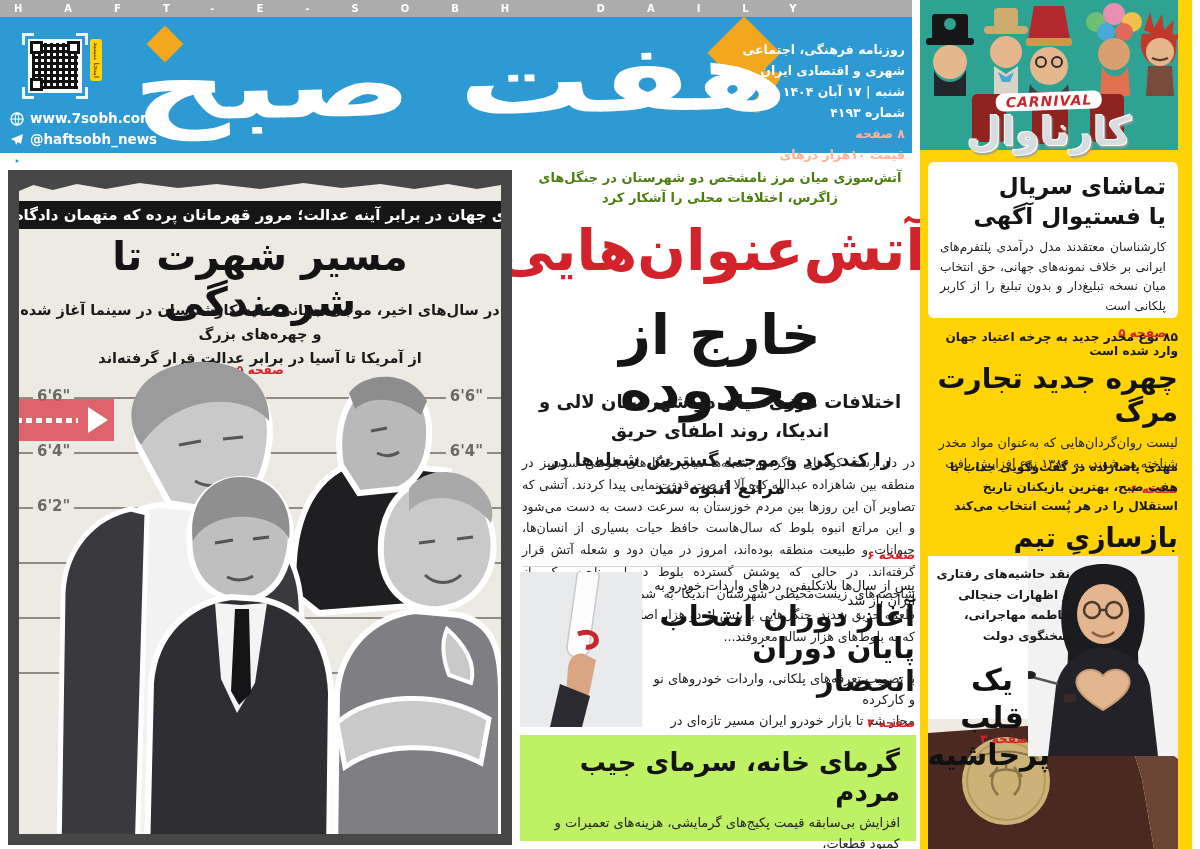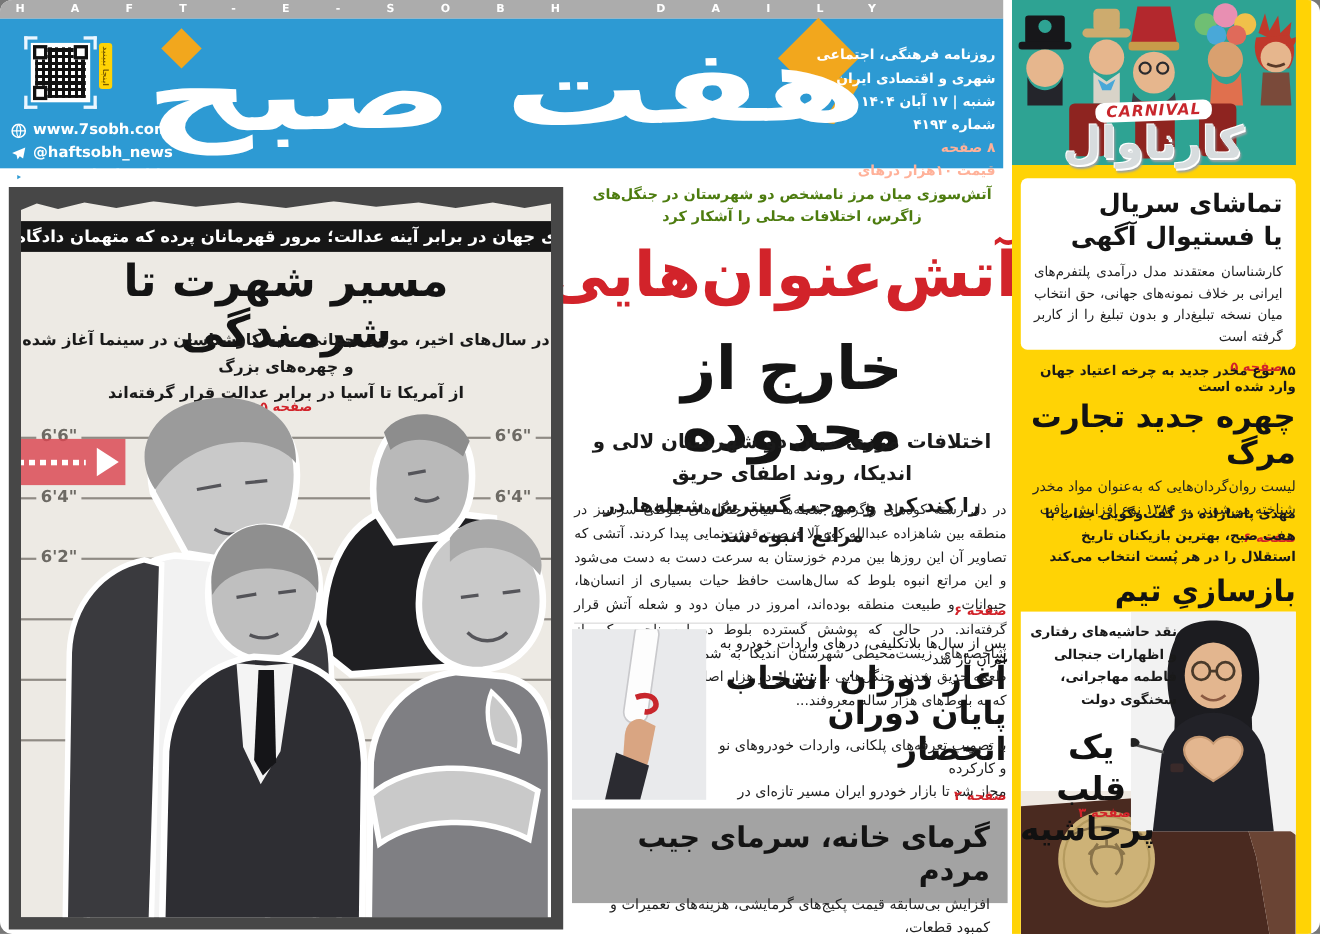--- a/index.html
+++ b/index.html
@@ -1,17 +1,17 @@
 <!DOCTYPE html>
 <html lang="fa"><head>
 <meta charset="utf-8">
 <style>
   * { margin:0; padding:0; box-sizing:border-box; }
   body { background:#777; font-family:"DejaVu Sans", sans-serif; }
-  .page { position:relative; width:1200px; height:849px; background:#fff; overflow:hidden; margin:0 auto;border-radius:11px; }
+  .page { position:relative; width:1200px; height:849px; background:#fff; overflow:hidden; margin:0 auto; }
   .fa { direction:rtl; font-family:"DejaVu Sans", sans-serif; }
   .abs { position:absolute; }
   .prelines { white-space:pre-line; }
   .pageref { color:#d2232a; font-size:12px; font-weight:bold; }
 
   
   .topstrip { left:0; top:0; width:912px; height:17px; background:#acacac; color:#fff;
     font-size:10px; font-weight:bold; letter-spacing:42px; padding-left:14px; line-height:17px; overflow:hidden; }
 
   
@@ -59,21 +59,21 @@
   .divider { left:522px; top:566px; width:393px; height:1px; background:#d7d7d7; }
 
   
   .cars-img { left:520px; top:572px; width:122px; height:155px; background:#e9eaec; overflow:hidden; }
   .cars-kicker { left:650px; top:578px; width:265px; font-size:13px; font-weight:normal; text-align:right; color:#111; }
   .cars-h { left:650px; top:600px; width:265px; font-size:29px; font-weight:bold; text-align:right; line-height:1.12; color:#141414; }
   .cars-body { left:650px; top:668px; width:265px; font-size:13px; text-align:right; line-height:1.62; color:#222; }
   .cars-page { left:650px; top:712px; width:265px; text-align:right; }
 
   
-  .heatbox { left:520px; top:735px; width:396px; height:86px; background:#a3a3a3; padding:10px 16px; }
+  .heatbox { left:520px; top:735px; width:396px; height:106px; background:#bef264; padding:10px 16px; }
   .heat-h { font-size:26px; font-weight:bold; text-align:right; color:#141414; margin-top:2px; }
   .heat-body { font-size:13px; text-align:right; line-height:1.6; color:#222; margin-top:6px; }
 
   
   .cinebox { left:8px; top:170px; width:504px; height:675px; background:#474747; padding:11px; }
   .cinepaper { position:relative; width:100%; height:100%; background:#edeae4; overflow:hidden;
     clip-path:polygon(0 10px,3% 4px,7% 9px,12% 3px,18% 8px,25% 2px,33% 7px,41% 3px,50% 8px,59% 2px,67% 7px,75% 3px,82% 8px,89% 3px,95% 8px,100% 4px,100% 100%,0 100%); }
   .cine-bar { position:absolute; left:50%; top:20px; transform:translateX(-50%); background:#161616; color:#fff;
     font-size:15px; font-weight:bold; padding:5px 12px; white-space:nowrap; }
   .cine-h { position:absolute; left:0; top:52px; width:100%; font-size:40px; font-weight:bold; text-align:center; color:#141414; }
@@ -358,21 +358,21 @@
           <rect x="170" y="94" width="34" height="48" rx="5" fill="#8e2420"></rect>
         </g>
       </svg>
       <div class="carn-en">CARNIVAL</div>
     </div>
     <div class="carn-fa fa abs">کارناوال</div>
 
     <div class="sb-card1 fa">
       <div class="sb1-h prelines">تماشای سریال
 یا فستیوال آگهی</div>
-      <div class="sb1-body">کارشناسان معتقدند مدل درآمدی پلتفرم‌های ایرانی بر خلاف نمونه‌های جهانی، حق انتخاب میان نسخه تبلیغ‌دار و بدون تبلیغ را از کاربر گرفته است</div>
+      <div class="sb1-body">کارشناسان معتقدند مدل درآمدی پلتفرم‌های ایرانی بر خلاف نمونه‌های جهانی، حق انتخاب میان نسخه تبلیغ‌دار و بدون تبلیغ را از کاربر پلکانی است</div>
       <div class="sb1-page"><span class="pageref">صفحه ۵</span></div>
     </div>
 
     <div class="sb-a2 fa">
       <div class="sb2-kicker">۸۵ نوع مخدر جدید به چرخه اعتیاد جهان وارد شده است</div>
       <div class="sb2-h">چهره جدید تجارت مرگ</div>
       <div class="sb2-body">لیست روان‌گردان‌هایی که به‌عنوان مواد مخدر شناخته می‌شوند، به ۱۳۸۶ نوع افزایش یافت</div>
       <div class="sb2-page"><span class="pageref">صفحه ۶</span></div>
     </div>
 

